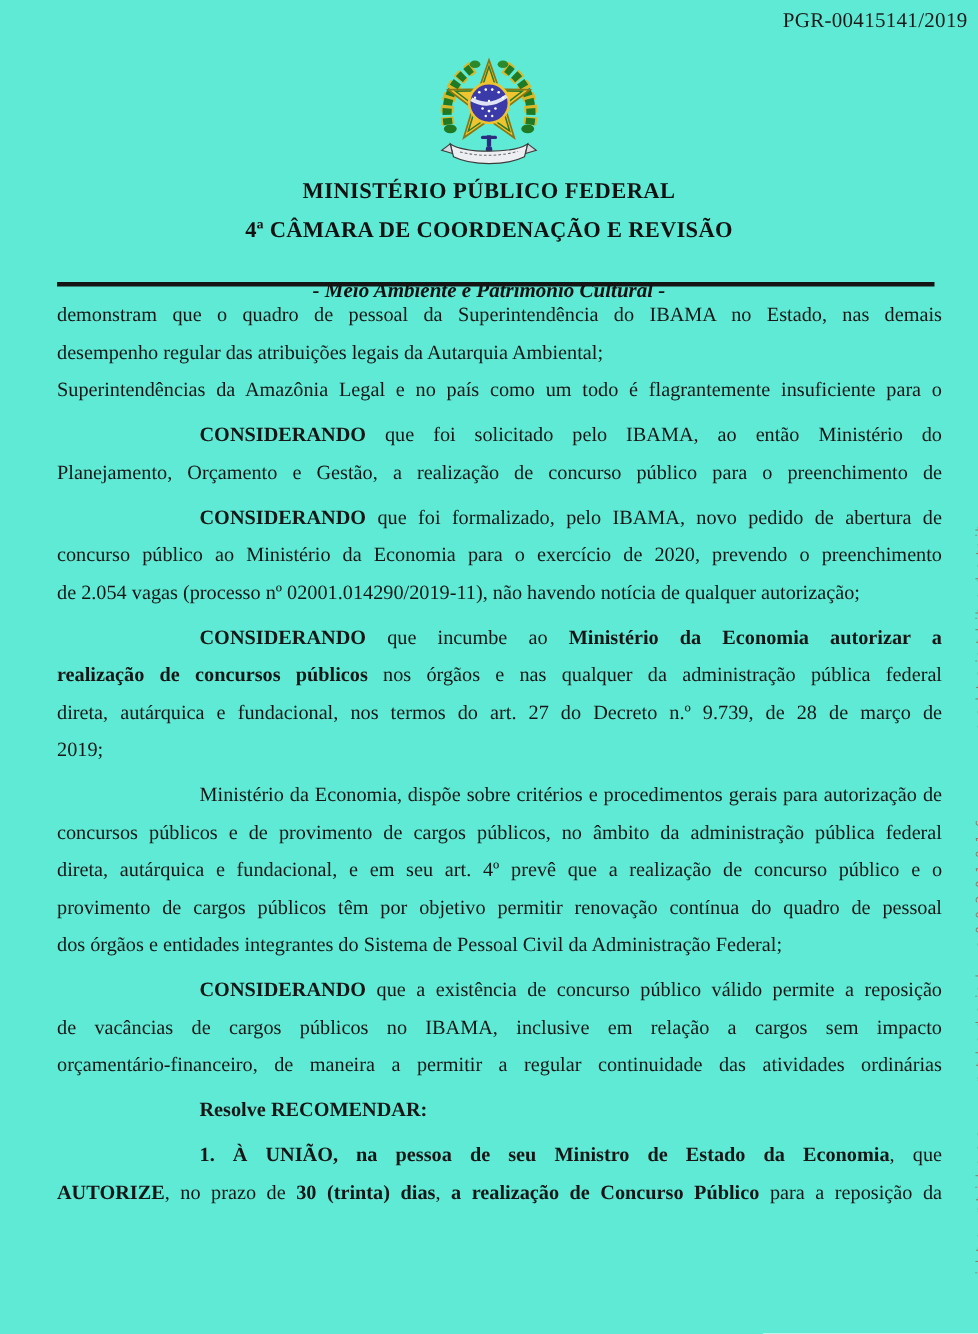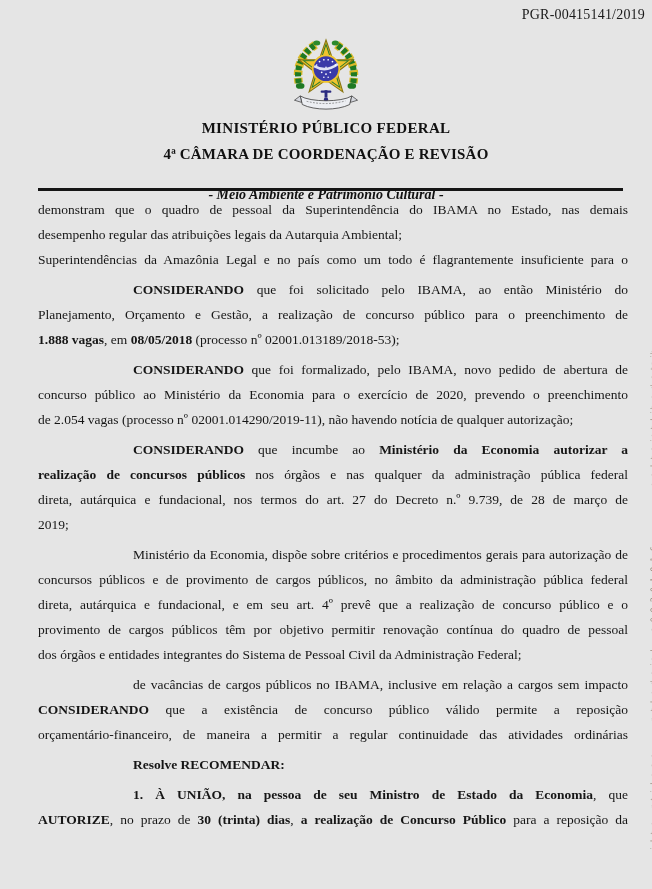--- a/index.html
+++ b/index.html
@@ -1,19 +1,19 @@
 <!DOCTYPE html>
 <html lang="pt-BR"><head>
 <meta charset="utf-8">
 <style>
   html,body{margin:0;padding:0;background:#fff;}
   .page{
     position:relative;
     width:652px;height:889px;
-    background:#e5e5e5;
+    background:#5eead4;
     overflow:hidden;
     font-family:"Liberation Serif", serif;
     color:#111;
   }
   .doc-number{
     position:absolute;top:7px;right:7px;
     font-size:14px;letter-spacing:.2px;color:#1a1a1a;
   }
   .emblem{
     position:absolute;top:34px;left:283px;width:86px;height:78px;
@@ -110,43 +110,42 @@
 
   <div class="body-text">
       <div class="para">
         <div class="line"><span>demonstram que o quadro de pessoal da Superintendência do IBAMA no Estado, nas demais</span></div>
         <div class="line last"><span>desempenho regular das atribuições legais da Autarquia Ambiental;</span></div>
         <div class="line"><span>Superintendências da Amazônia Legal e no país como um todo é flagrantemente insuficiente para o</span></div>
       </div>
       <div class="para indent">
         <div class="line"><b>CONSIDERANDO</b><span> que foi solicitado pelo IBAMA, ao então Ministério do</span></div>
         <div class="line"><span>Planejamento, Orçamento e Gestão, a realização de concurso público para o preenchimento de</span></div>
-        <div class="line last"><b>1.888 vagas</b><span>, em </span><b>08/05/2018</b><span> (processo nº 02001.013189/2018-53);</span></div>
       </div>
       <div class="para indent">
         <div class="line"><b>CONSIDERANDO</b><span> que foi formalizado, pelo IBAMA, novo pedido de abertura de</span></div>
         <div class="line"><span>concurso público ao Ministério da Economia para o exercício de 2020, prevendo o preenchimento</span></div>
         <div class="line last"><span>de 2.054 vagas (processo nº 02001.014290/2019-11), não havendo notícia de qualquer autorização;</span></div>
       </div>
       <div class="para indent">
         <div class="line"><b>CONSIDERANDO</b><span> que incumbe ao </span><b>Ministério da Economia autorizar a</b></div>
         <div class="line"><b>realização de concursos públicos</b><span> nos órgãos e nas qualquer da administração pública federal</span></div>
         <div class="line"><span>direta, autárquica e fundacional, nos termos do art. 27 do Decreto n.º 9.739, de 28 de março de</span></div>
         <div class="line last"><span>2019;</span></div>
       </div>
       <div class="para indent">
         <div class="line"><span>Ministério da Economia, dispõe sobre critérios e procedimentos gerais para autorização de</span></div>
         <div class="line"><span>concursos públicos e de provimento de cargos públicos, no âmbito da administração pública federal</span></div>
         <div class="line"><span>direta, autárquica e fundacional, e em seu art. 4º prevê que a realização de concurso público e o</span></div>
         <div class="line"><span>provimento de cargos públicos têm por objetivo permitir renovação contínua do quadro de pessoal</span></div>
         <div class="line last"><span>dos órgãos e entidades integrantes do Sistema de Pessoal Civil da Administração Federal;</span></div>
       </div>
       <div class="para indent">
+        <div class="line"><b>CONSIDERANDO</b><span> que a existência de concurso público válido permite a reposição</span></div>
         <div class="line"><span>de vacâncias de cargos públicos no IBAMA, inclusive em relação a cargos sem impacto</span></div>
-        <div class="line"><b>CONSIDERANDO</b><span> que a existência de concurso público válido permite a reposição</span></div>
         <div class="line"><span>orçamentário-financeiro, de maneira a permitir a regular continuidade das atividades ordinárias</span></div>
       </div>
       <div class="para indent">
         <div class="line last"><b>Resolve RECOMENDAR:</b></div>
       </div>
       <div class="para indent">
         <div class="line"><b>1. À UNIÃO, na pessoa de seu Ministro de Estado da Economia</b><span>, que</span></div>
         <div class="line"><b>AUTORIZE</b><span>, no prazo de </span><b>30 (trinta) dias</b><span>, </span><b>a realização de Concurso Público</b><span> para a reposição da</span></div>
       </div>
     </div>

